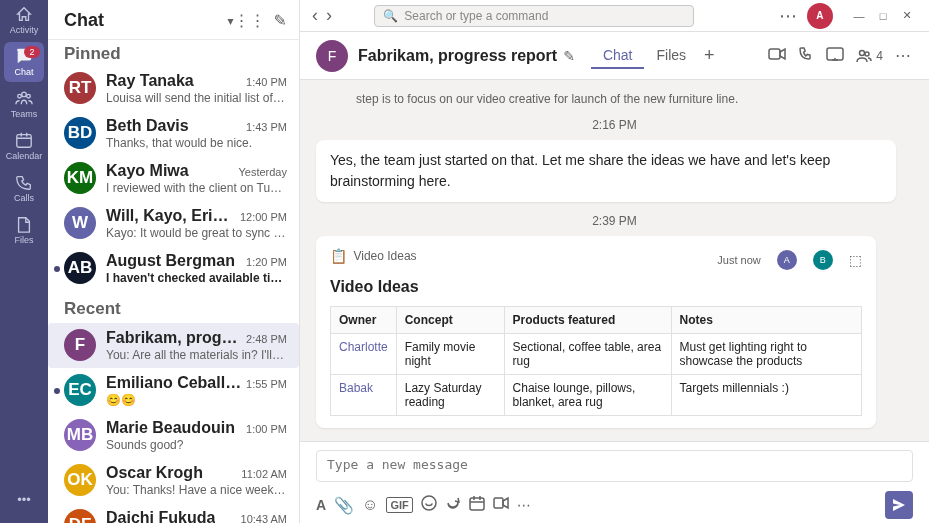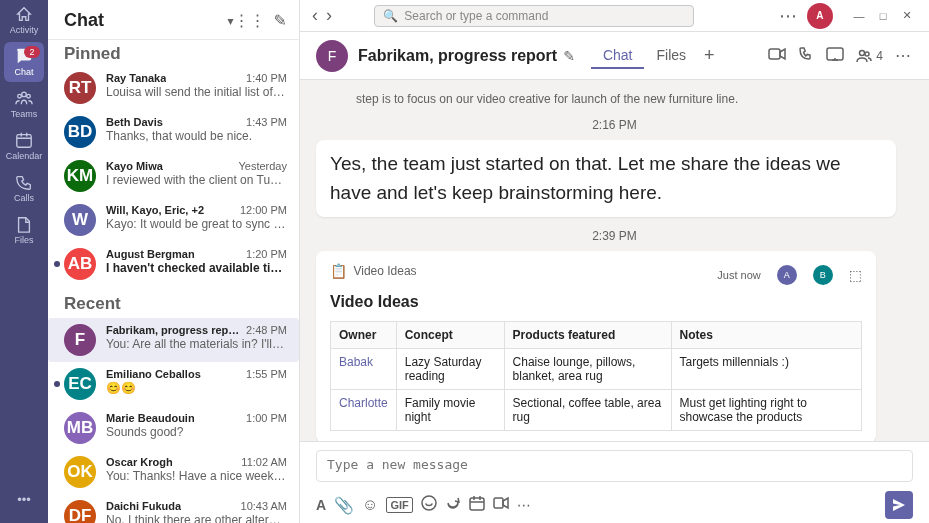--- a/index.html
+++ b/index.html
@@ -127,21 +127,21 @@
       display: flex;
       align-items: center;
       justify-content: center;
       font-size: 17px;
       font-weight: 600;
       color: #fff;
       margin-right: 10px;
     }
     .chat-info { flex: 1; min-width: 0; }
     .chat-name-row { display: flex; justify-content: space-between; align-items: baseline; }
-    .chat-name { font-size: 11px; font-weight: 600; color: #242424; white-space: nowrap; overflow: hidden; text-overflow: ellipsis; }
+    .chat-name { font-size: 16px; font-weight: 600; color: #242424; white-space: nowrap; overflow: hidden; text-overflow: ellipsis; }
     .chat-time { font-size: 11px; color: #616161; flex-shrink: 0; margin-left: 4px; }
     .chat-preview { font-size: 12px; color: #616161; white-space: nowrap; overflow: hidden; text-overflow: ellipsis; margin-top: 1px; }
 
     .sidebar-content { flex: 1; overflow-y: auto; }
     .sidebar-content::-webkit-scrollbar { width: 4px; }
     .sidebar-content::-webkit-scrollbar-thumb { background: #c0c0c0; border-radius: 2px; }
 
     
     .main {
       flex: 1;
@@ -237,21 +237,21 @@
       margin: 12px 0 8px;
     }
     .message-bubble {
       background: #fff;
       border-radius: 8px;
       padding: 10px 14px;
       max-width: 580px;
       margin-bottom: 6px;
       box-shadow: 0 1px 2px rgba(0,0,0,0.08);
     }
-    .message-text { font-size: 19px; color: #242424; line-height: 1.5; }
+    .message-text { font-size: 14px; color: #242424; line-height: 1.5; }
 
     
     .video-ideas-card {
       background: #fff;
       border-radius: 8px;
       padding: 12px 14px;
       max-width: 560px;
       box-shadow: 0 1px 2px rgba(0,0,0,0.08);
       margin-bottom: 6px;
     }
@@ -411,21 +411,21 @@
         <div class="chat-name-row">
           <span class="chat-name">Will, Kayo, Eric, +2</span>
           <span class="chat-time">12:00 PM</span>
         </div>
         <div class="chat-preview">Kayo: It would be great to sync with...</div>
       </div>
     </div>
 
     <div class="chat-item">
       <div class="unread-dot"></div>
-      <div class="avatar" style="background:#ef4444">AB</div>
+      <div class="avatar" style="background:#0f172a">AB</div>
       <div class="chat-info">
         <div class="chat-name-row">
           <span class="chat-name" style="font-weight:700">August Bergman</span>
           <span class="chat-time">1:20 PM</span>
         </div>
         <div class="chat-preview" style="font-weight:600;color:#242424">I haven't checked available times yet</div>
       </div>
     </div>
 
     <div class="sidebar-section-label">Recent</div>
@@ -588,30 +588,30 @@
         <thead>
           <tr>
             <th>Owner</th>
             <th>Concept</th>
             <th>Products featured</th>
             <th>Notes</th>
           </tr>
         </thead>
         <tbody>
           <tr>
+            <td class="link-cell">Charlotte</td>
+            <td>Family movie night</td>
+            <td>Sectional, coffee table, area rug</td>
+            <td>Must get lighting right to showcase the products</td>
+          </tr>
+          <tr>
             <td class="link-cell">Babak</td>
             <td>Lazy Saturday reading</td>
             <td>Chaise lounge, pillows, blanket, area rug</td>
             <td>Targets millennials :)</td>
-          </tr>
-          <tr>
-            <td class="link-cell">Charlotte</td>
-            <td>Family movie night</td>
-            <td>Sectional, coffee table, area rug</td>
-            <td>Must get lighting right to showcase the products</td>
           </tr>
         </tbody>
       </table>
     </div>
 
     <div class="message-timestamp-center">2:48 PM</div>
 
   </div>
 
   <div class="message-input-area">

